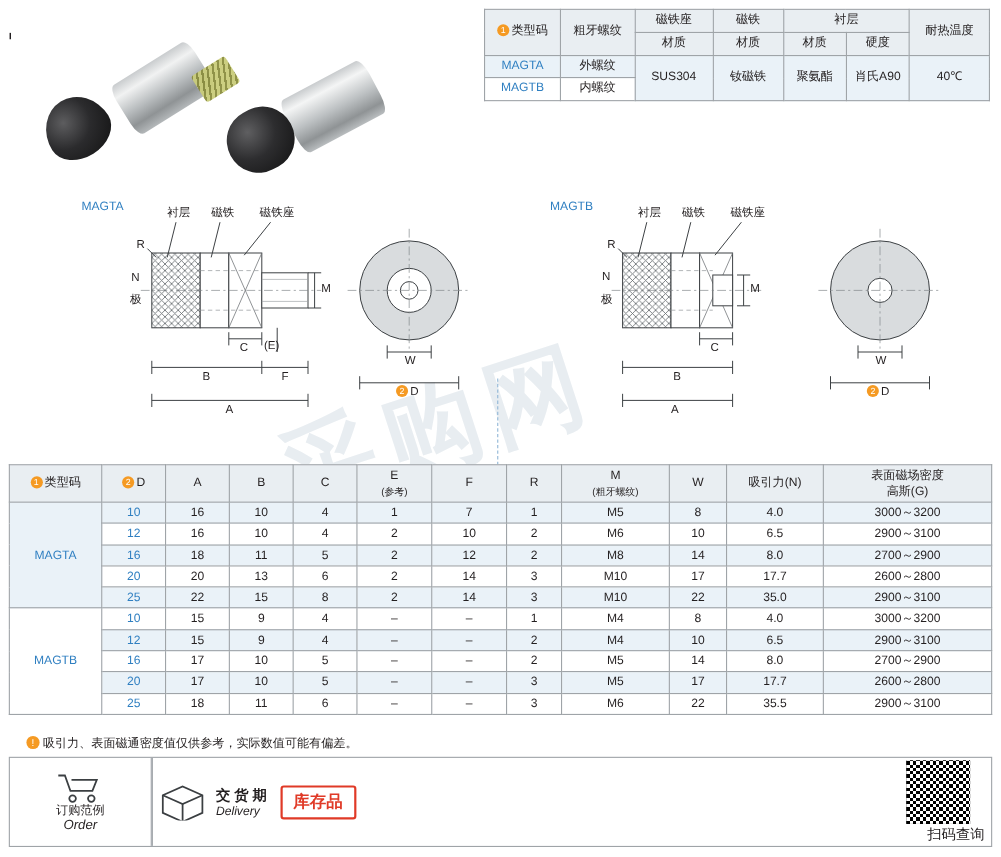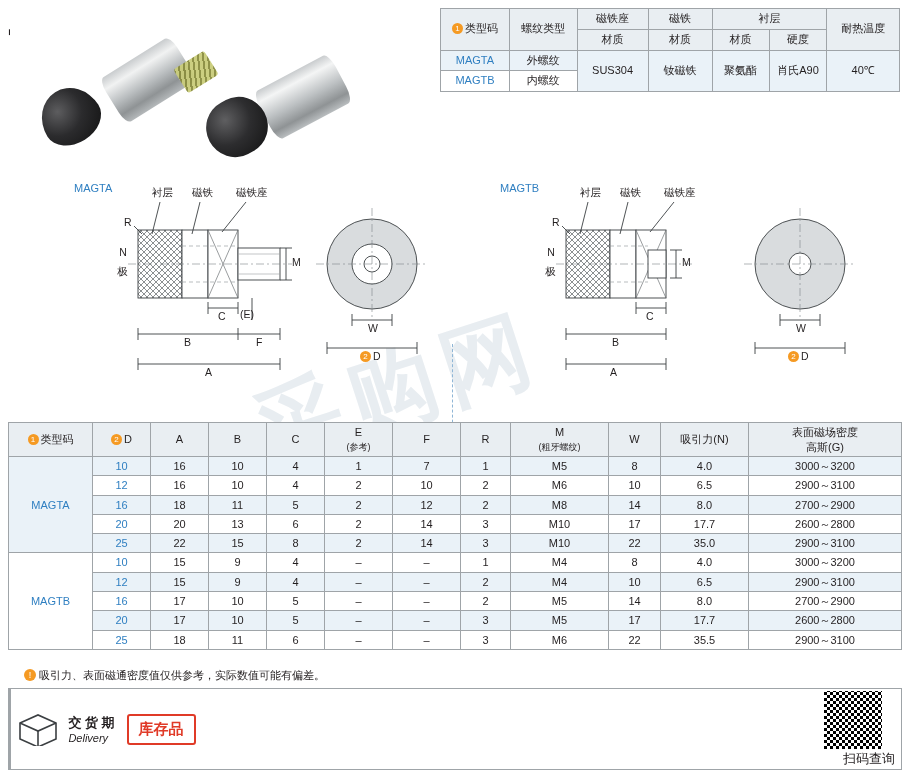--- a/index.html
+++ b/index.html
@@ -199,21 +199,21 @@
       <div class="p2-cap"></div>
     </div>
   </div>
 
   <table class="spec-table">
     <thead>
       <tr>
         <th rowspan="2" style="width:72px">
           <span class="badge">1</span><span>类型码</span>
         </th>
-        <th rowspan="2" style="width:74px">螺纹类型</th>
+        <th rowspan="2" style="width:74px">粗牙螺纹</th>
         <th style="width:74px">磁铁座</th>
         <th style="width:70px">磁铁</th>
         <th colspan="2">衬层</th>
         <th rowspan="2" style="width:78px">耐热温度</th>
       </tr>
       <tr>
         <th>材质</th>
         <th>材质</th>
         <th style="width:62px">材质</th>
         <th style="width:62px">硬度</th>
@@ -557,20 +557,31 @@
       </tr>
     </tbody>
   </table>
 
   <div class="note">
     <span class="ex">!</span><span>吸引力、表面磁通密度值仅供参考，实际数值可能有偏差。</span>
   </div>
 
   <div class="footer">
 
+    <div class="f-cell f-order">
+      <svg class="cart-ico" viewBox="0 0 46 30">
+        <g fill="none" stroke="#3b3f42" stroke-width="1.6">
+          <path d="M3 4 h6 l5 14 h20 l4 -10 h-23"></path>
+          <circle cx="16" cy="25" r="3"></circle>
+          <circle cx="33" cy="25" r="3"></circle>
+        </g>
+      </svg>
+      <div class="txt">订购范例</div>
+      <div class="en">Order</div>
+    </div>
 
     <div class="f-sep"></div>
 
 
     <div class="f-sep"></div>
 
     <div class="f-cell f-del">
       <svg width="44" height="34" viewBox="0 0 44 34">
         <g fill="none" stroke="#3b3f42" stroke-width="1.6">
           <path d="M4 11 L22 3 L40 11 L40 27 L22 35 L4 27 Z"></path>

